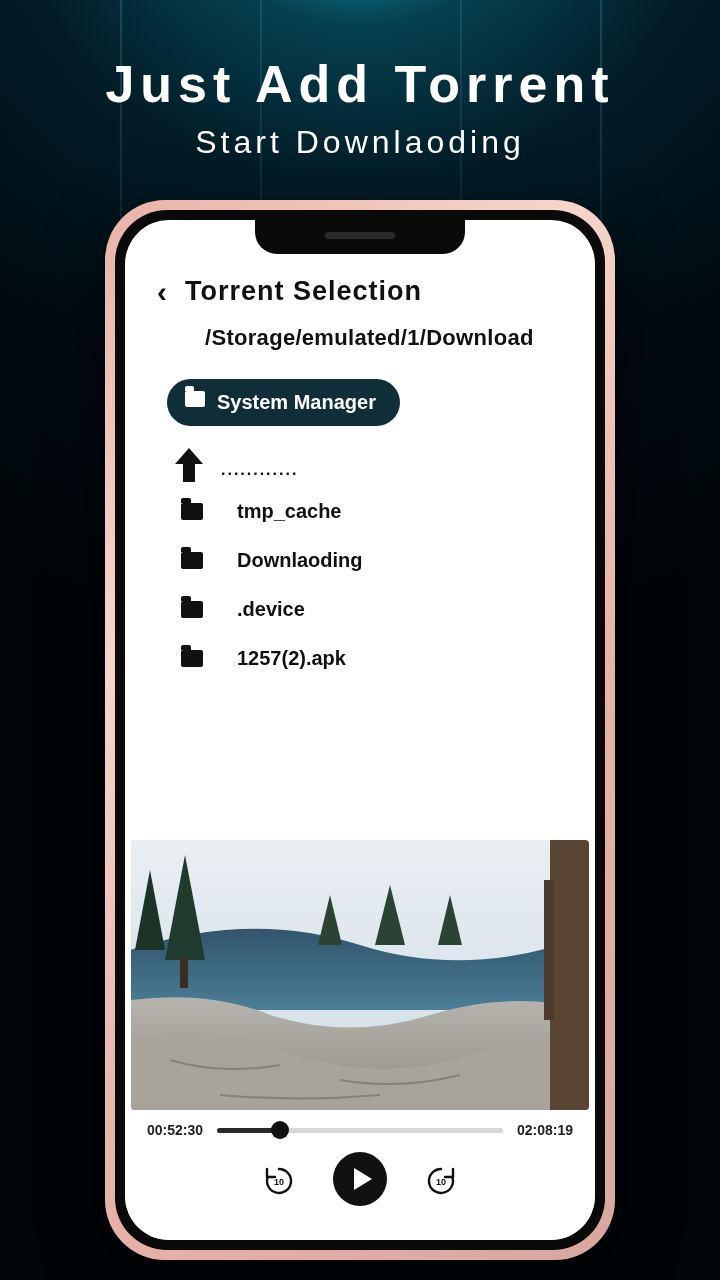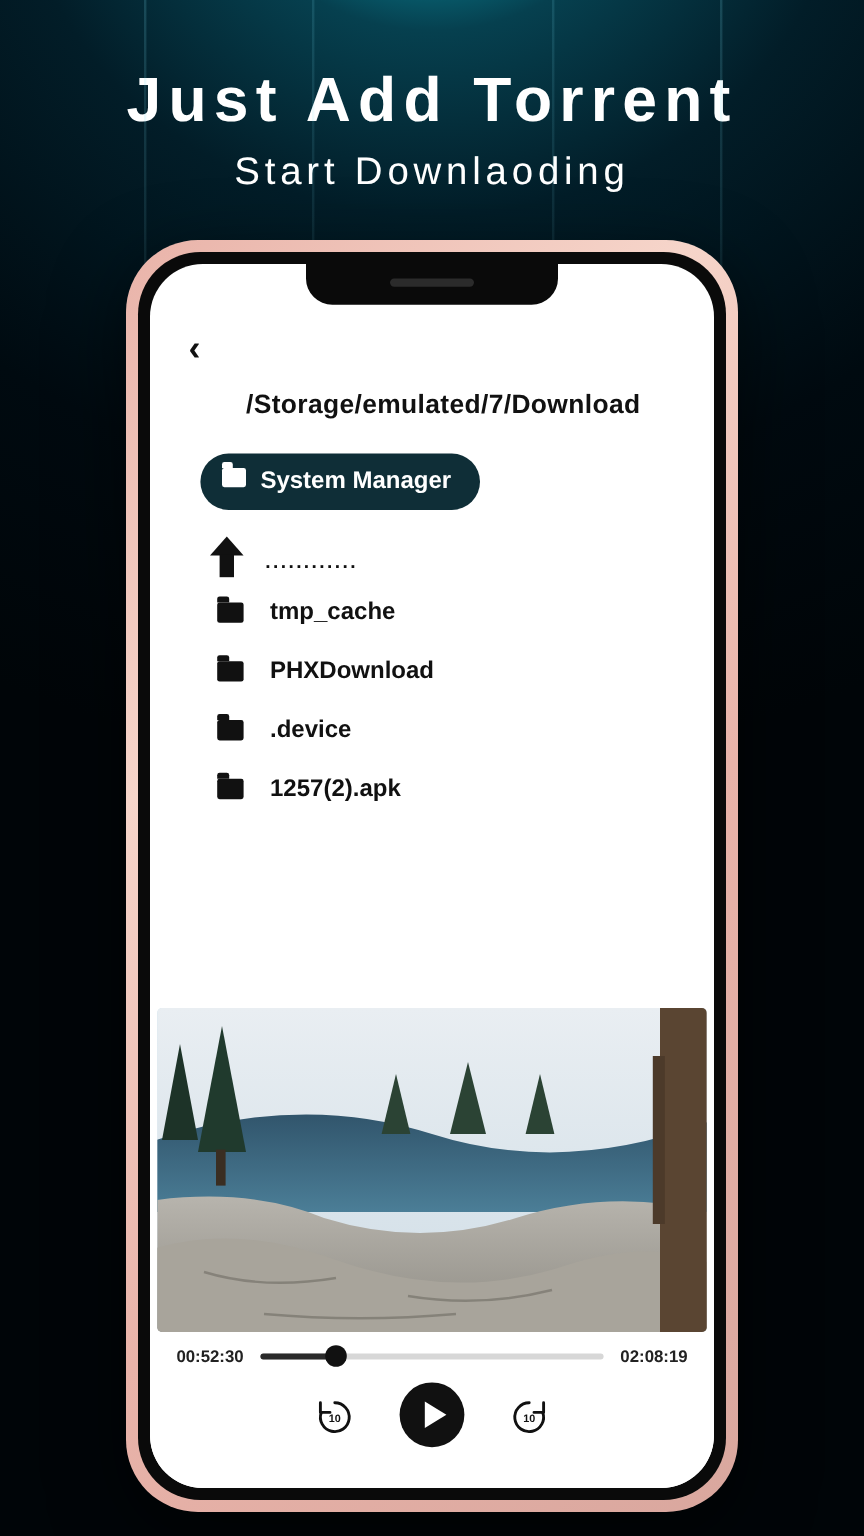--- a/index.html
+++ b/index.html
@@ -96,21 +96,21 @@
   .chip .fi { width:20px; height:16px; background:#fff; border-radius:2px; position:relative; }
   .chip .fi::before{content:"";position:absolute;left:0;top:-5px;width:9px;height:5px;background:#fff;border-radius:2px 2px 0 0;}
 
   .uprow { display:flex; align-items:center; gap:18px; margin-top:22px; margin-left:18px; cursor:pointer; }
   .uparrow{ width:28px; height:34px; position:relative; }
   .uparrow::before{content:"";position:absolute;left:50%;transform:translateX(-50%);top:0;border-left:14px solid transparent;border-right:14px solid transparent;border-bottom:16px solid #111;}
   .uparrow::after{content:"";position:absolute;left:50%;transform:translateX(-50%);top:15px;width:12px;height:19px;background:#111;}
   .dots{ letter-spacing:2px; font-weight:700; font-size:16px; margin-top:10px;}
 
   .list{ margin-top:18px; margin-left:24px; display:flex; flex-direction:column; gap:26px; }
-  .item{ display:flex; align-items:center; gap:22px; font-size:20px; font-weight:600; cursor:pointer;}
+  .item{ display:flex; align-items:center; gap:34px; font-size:20px; font-weight:600; cursor:pointer;}
   .folder{ width:22px; height:17px; background:#111; border-radius:2px; position:relative; flex:0 0 22px;}
   .folder::before{content:"";position:absolute;left:0;top:-5px;width:10px;height:5px;background:#111;border-radius:2px 2px 0 0;}
 
   
   .video {
     position:absolute; left:0; right:0; bottom:0;
     height:400px; background:#fff;
   }
   .thumb {
     height:270px; margin:0 6px;
@@ -137,42 +137,43 @@
 
 <div class="phone">
   <div class="bezel">
     <div class="screen">
       <div class="notch"></div>
 
       <div class="app">
 
         <div class="titlebar">
           <div class="back">‹</div>
-        </div>
-
-        <div class="path">/Storage/emulated/7/Download</div>
+          <div class="title">Torrent Selection</div>
+        </div>
+
+        <div class="path">/Storage/emulated/1/Download</div>
 
         <div class="chip">
           <span class="fi"></span>
           <span>System Manager</span>
         </div>
 
         <div class="uprow">
           <div class="uparrow"></div>
           <div class="dots">............</div>
         </div>
 
         <div class="list">
           <div class="item">
             <span class="folder"></span>
             <span>tmp_cache</span>
           </div>
           <div class="item">
             <span class="folder"></span>
-            <span>PHXDownload</span>
+            <span>Downlaoding</span>
           </div>
           <div class="item">
             <span class="folder"></span>
             <span>.device</span>
           </div>
           <div class="item">
             <span class="folder"></span>
             <span>1257(2).apk</span>
           </div>
         </div>

